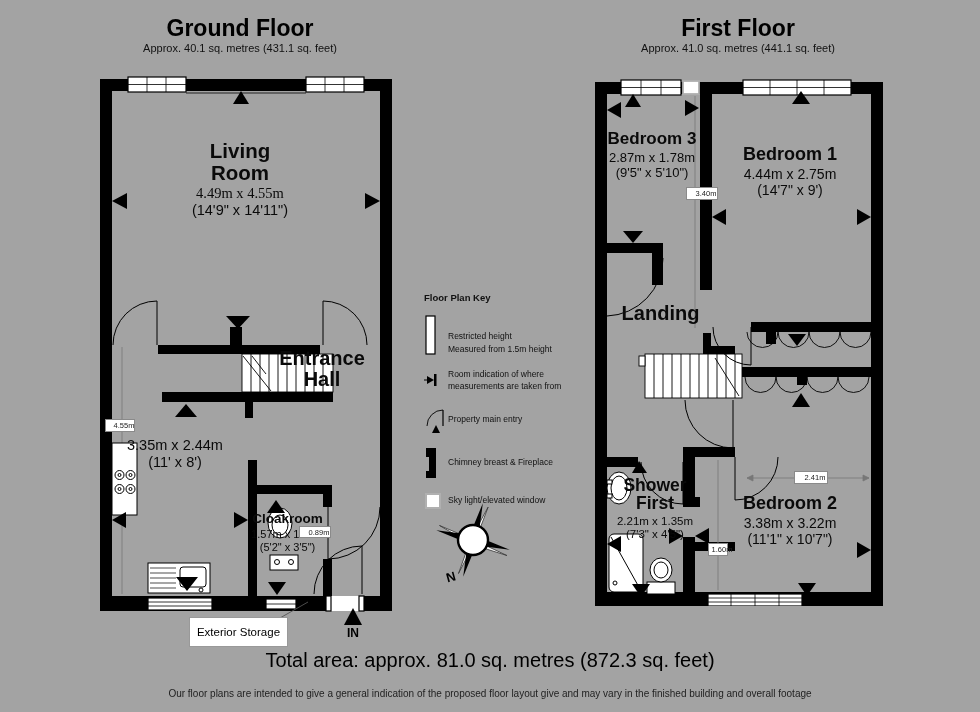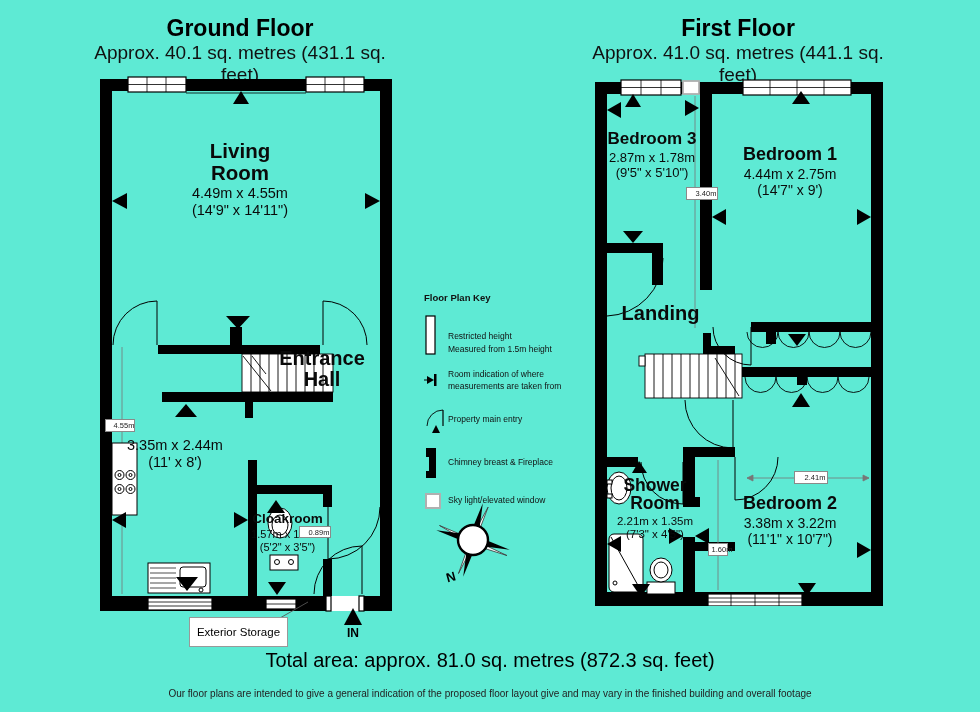--- a/index.html
+++ b/index.html
@@ -1,19 +1,19 @@
 <!DOCTYPE html>
 <html><head>
 <meta charset="utf-8">
 <style>
   html,body{margin:0;padding:0;background:#fff;font-family:"Liberation Sans",sans-serif;}
-  .page{position:relative;width:980px;height:712px;background:#5eead4;overflow:hidden;color:#000;}
+  .page{position:relative;width:980px;height:712px;background:#a3a3a3;overflow:hidden;color:#000;}
   .abs{position:absolute;}
   .floor-title{position:absolute;text-align:center;font-weight:bold;font-size:23px;color:#000;}
-  .floor-subtitle{position:absolute;text-align:center;font-size:19px;color:#111;}
+  .floor-subtitle{position:absolute;text-align:center;font-size:11px;color:#111;}
   .room-label{position:absolute;text-align:center;color:#0a0a0a;}
   .rname{font-weight:bold;line-height:1.05;margin:0 auto 2px;}
   .rdim{line-height:1.18;}
   .dimbox{position:absolute;background:#fff;border:1px solid #8a8a8a;color:#222;font-size:7.5px;
           display:flex;align-items:center;justify-content:center;box-sizing:border-box;padding-left:8px;}
   .storage-box{position:absolute;left:189px;top:617px;width:97px;height:28px;border:1px solid #999;
                background:#fff;font-size:11.5px;display:flex;align-items:center;justify-content:center;}
   .in-label{position:absolute;left:336px;top:626px;width:34px;text-align:center;font-weight:bold;font-size:12px;}
   .key{position:absolute;left:424px;top:292px;width:175px;color:#111;}
   .key-title{font-size:9.5px;font-weight:bold;margin-bottom:12px;}
@@ -257,21 +257,21 @@
       <polygon points="74,450 74,466 88,458"></polygon>
       <polygon points="114,450 114,466 100,458"></polygon>
       <polygon points="37,506 55,506 46,519"></polygon>
       <polygon points="262,464 262,480 276,472"></polygon>
       <polygon points="203,505 221,505 212,518"></polygon>
     </g>
   </svg>
 
   <div class="room-label" style="left:160px;top:140px;width:160px;">
     <div class="rname" style="font-size:20.5px;width:80px;">Living Room</div>
-    <div class="rdim" style="font-size:14.5px;">4.49m x 4.55m</div>
+    <div class="rdim" style="font-size:14.5px;font-family:Liberation Serif, serif;">4.49m x 4.55m</div>
     <div class="rdim" style="font-size:14.5px;">(14'9" x 14'11")</div>
   </div>
   <div class="room-label" style="left:262px;top:348px;width:120px;">
     <div class="rname" style="font-size:20px;width:100px;">Entrance Hall</div>
   </div>
   <div class="room-label" style="left:100px;top:437px;width:150px;">
     <div class="rdim" style="font-size:14.5px;">3.35m x 2.44m</div>
     <div class="rdim" style="font-size:14.5px;">(11' x 8')</div>
   </div>
   <div class="room-label" style="left:240px;top:512px;width:95px;">
@@ -287,21 +287,21 @@
   </div>
   <div class="room-label" style="left:723px;top:145px;width:134px;">
     <div class="rname" style="font-size:18px;">Bedroom 1</div>
     <div class="rdim" style="font-size:14px;">4.44m x 2.75m</div>
     <div class="rdim" style="font-size:14px;">(14'7" x 9')</div>
   </div>
   <div class="room-label" style="left:608px;top:303px;width:105px;">
     <div class="rname" style="font-size:20px;">Landing</div>
   </div>
   <div class="room-label" style="left:600px;top:476px;width:110px;">
-    <div class="rname" style="font-size:17.5px;width:85px;">Shower Room</div>
+    <div class="rname" style="font-size:17.5px;width:85px;">Shower First</div>
     <div class="rdim" style="font-size:11.5px;">2.21m x 1.35m</div>
     <div class="rdim" style="font-size:11.5px;">(7'3" x 4'5")</div>
   </div>
   <div class="room-label" style="left:723px;top:494px;width:134px;">
     <div class="rname" style="font-size:18px;">Bedroom 2</div>
     <div class="rdim" style="font-size:14px;">3.38m x 3.22m</div>
     <div class="rdim" style="font-size:14px;">(11'1" x 10'7")</div>
   </div>
 
   <div class="dimbox" style="left:105px;top:419px;width:30px;height:13px;">4.55m</div>

